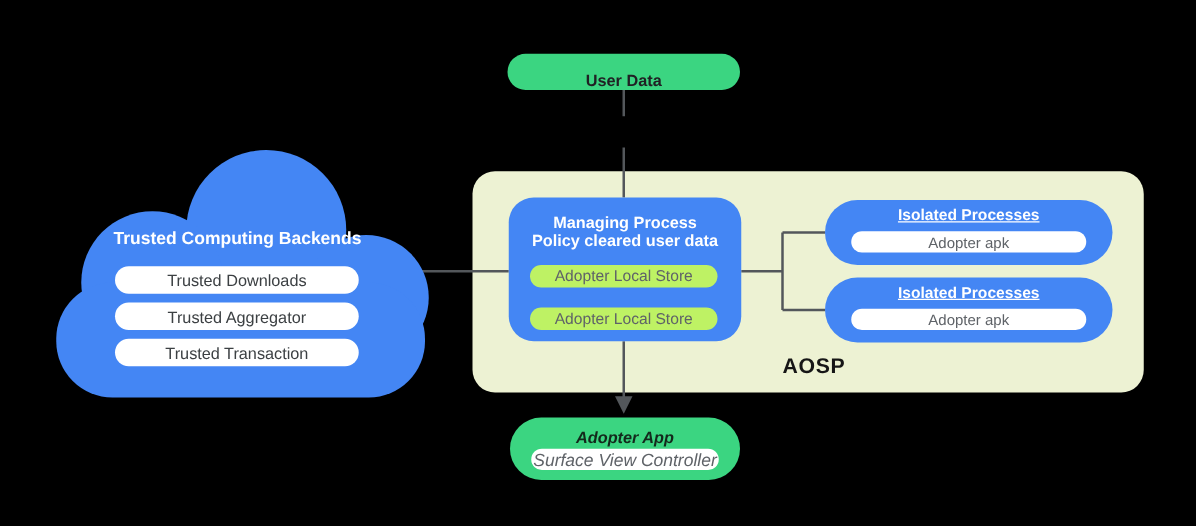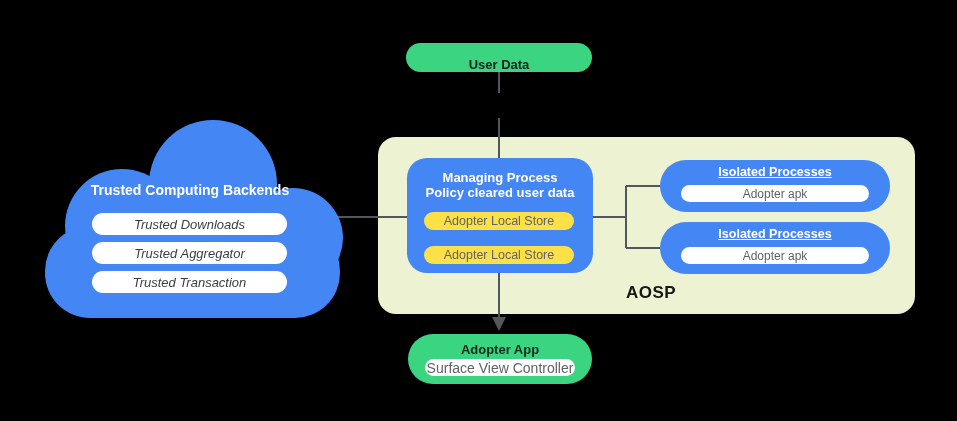--- a/index.html
+++ b/index.html
@@ -29,51 +29,51 @@
     background:#d8e9f8;display:flex;align-items:center;justify-content:center;
     font-size:13px;font-weight:bold;color:#202124;white-space:pre;
   }
   .cloud-title{
     left:70px;top:182px;width:240px;text-align:center;z-index:3;
     font-size:14px;font-weight:bold;color:#ffffff;
   }
   .cloud-pill{
     left:92px;width:195px;height:22px;border-radius:11px;background:#ffffff;
     display:flex;align-items:center;justify-content:center;z-index:3;
-    font-size:13px;color:#3c4043;font-style:italic;
+    font-size:13px;color:#3c4043;
   }
   .managing-box{
     left:407px;top:158px;width:186px;height:115px;border-radius:20px;
     background:#4486f4;z-index:3;
   }
   .managing-title{
     position:absolute;left:0;top:12px;width:100%;text-align:center;
     font-size:13px;line-height:15px;font-weight:bold;color:#ffffff;
   }
   .store-pill{
     position:absolute;left:17px;width:150px;height:18px;border-radius:9px;
-    background:#fde047;display:flex;align-items:center;justify-content:center;
+    background:#bef264;display:flex;align-items:center;justify-content:center;
     font-size:12.5px;color:#5f6368;
   }
   .isolated-box{
     left:660px;width:230px;height:52px;border-radius:26px;
     background:#4486f4;z-index:3;
   }
   .isolated-title{
     position:absolute;left:0;top:5px;width:100%;text-align:center;
     font-size:12.5px;font-weight:bold;color:#ffffff;text-decoration:underline;
   }
   .apk-pill{
     position:absolute;left:21px;top:25px;width:188px;height:17px;border-radius:9px;
     background:#ffffff;display:flex;align-items:center;justify-content:center;
     font-size:12px;color:#5f6368;
   }
   .adopter-app{
     left:408px;top:334px;width:184px;height:50px;border-radius:25px;
-    background:#3bd581;z-index:3;
+    background:#3bd581;z-index:3;font-style:italic;
   }
   .adopter-title{
     position:absolute;left:0;top:8px;width:100%;text-align:center;
     font-size:13px;font-weight:bold;color:#13291c;
   }
   .surface-pill{
     position:absolute;left:17px;top:25px;width:150px;height:17px;border-radius:9px;
     background:#ffffff;display:flex;align-items:center;justify-content:center;
     font-size:14px;color:#5f6368;
   }

